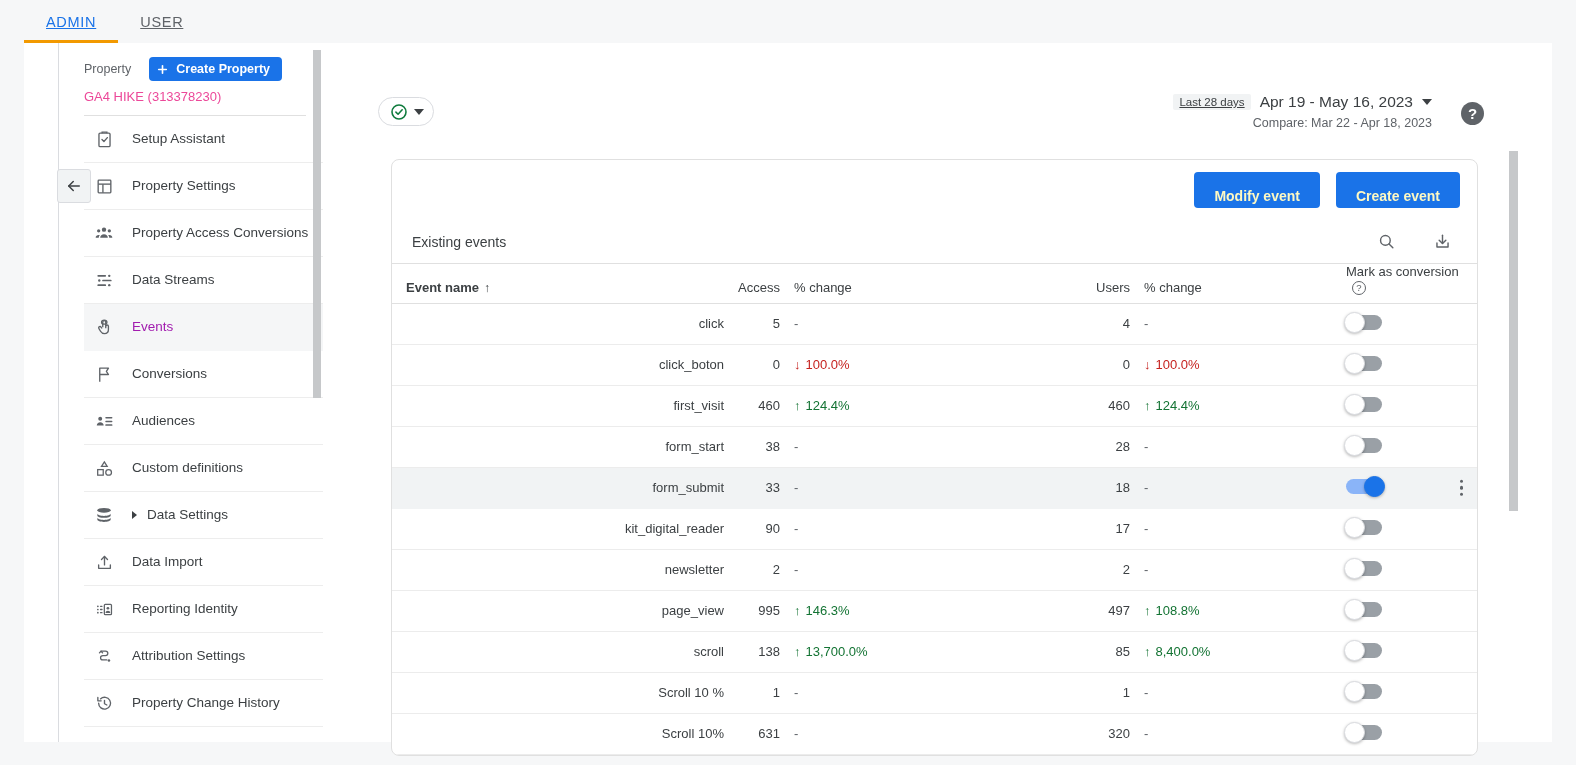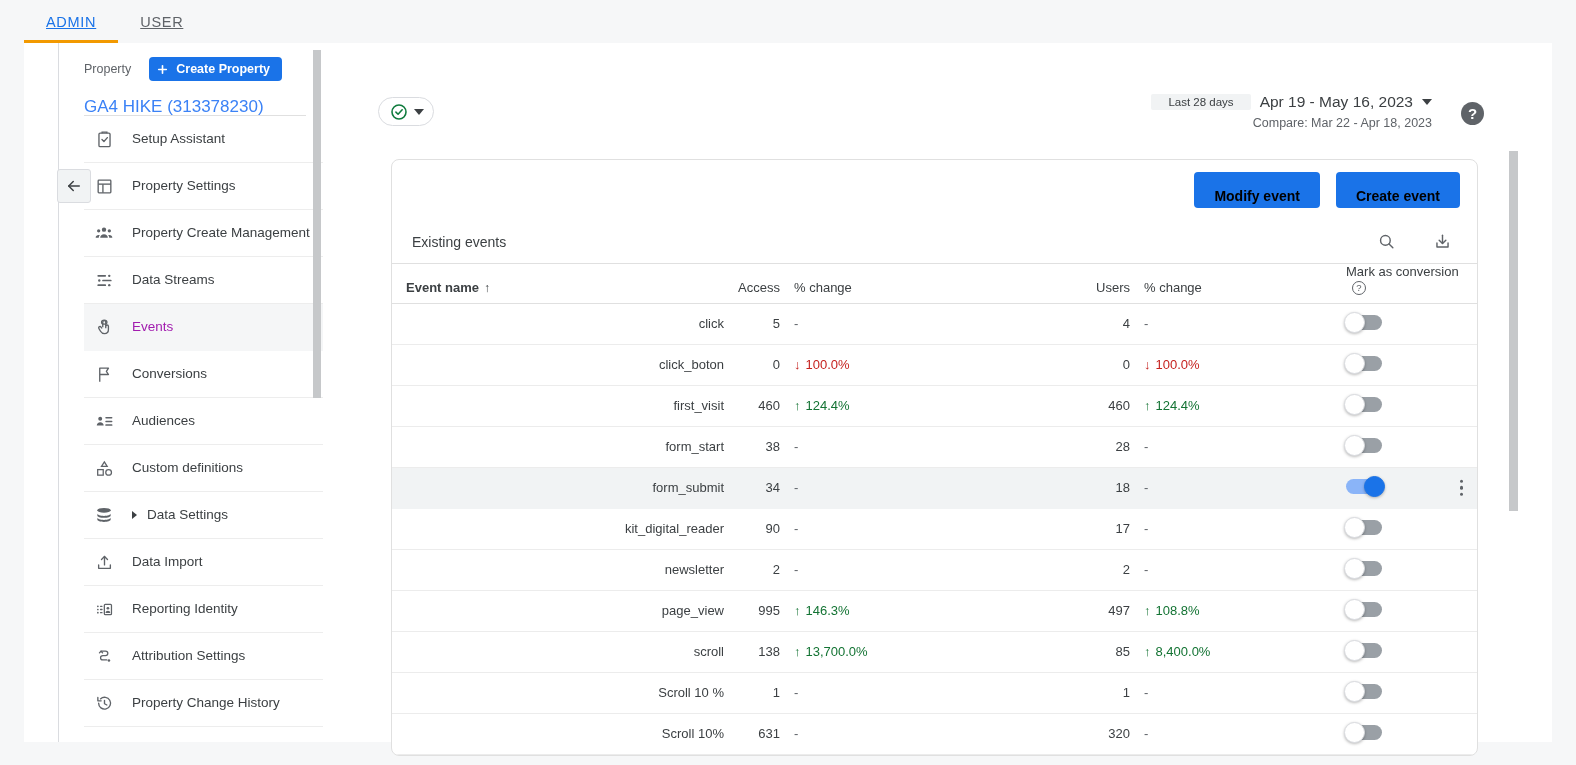--- a/index.html
+++ b/index.html
@@ -56,22 +56,22 @@
     display: flex; align-items: center; gap: 18px;
   }
   .prop-label { font-size: 12.5px; color: #5f6368; }
   .btn-create {
     background: #1a73e8; color: #fff; border-radius: 4px;
     height: 24px; padding: 0 12px 0 7px; display: inline-flex;
     align-items: center; gap: 7px; font-size: 12.5px; font-weight: bold;
     cursor: pointer; white-space: nowrap;
   }
   .prop-name {
-    position: absolute; left: 60px; top: 54px;
-    font-size: 17px; color: #3b82f6;
+    position: absolute; left: 60px; top: 46px;
+    font-size: 13px; color: #ec4899;
   }
   .prop-rule {
     position: absolute; left: 60px; top: 72px; width: 222px;
     height: 1px; background: #e0e0e0;
   }
   .navlist { position: absolute; left: 60px; top: 73px; width: 240px; }
   .navitem {
     position: relative; display: flex; align-items: center;
     min-height: 47px; padding: 8px 10px 8px 10px;
     border-bottom: 1px solid #ededed;
@@ -109,21 +109,21 @@
     border-right: 5px solid transparent; border-top: 6px solid #3c4043;
   }
 
   .daterange {
     position: absolute; right: 120px; top: 50px; text-align: right;
     cursor: pointer;
   }
   .dr-line1 { display: flex; align-items: center; gap: 9px; justify-content: flex-end; }
   .dr-badge {
     background: #f1f3f4; color: #3c4043; font-size: 11.5px;
-    padding: 2px 17px; border-radius: 2px;
+    padding: 2px 6px; border-radius: 2px; text-decoration: underline;
   }
   .dr-main { font-size: 15.5px; color: #3c4043; }
   .dr-compare { font-size: 12.5px; color: #5f6368; margin-top: 5px; }
   .help-circle {
     position: absolute; right: 68px; top: 59px;
     width: 23px; height: 23px; border-radius: 50%; background: #5f6368;
     color: #fff; font-size: 15px; font-weight: bold;
     display: flex; align-items: center; justify-content: center;
     cursor: pointer;
   }
@@ -132,21 +132,21 @@
   .card {
     position: absolute; left: 68px; top: 116px; width: 1087px;
     border: 1px solid #e0e0e0; border-radius: 8px; background: #fff;
     overflow: hidden;
   }
   .card-actions {
     height: 60px; display: flex; align-items: center;
     justify-content: flex-end; gap: 16px; padding: 0 17px;
   }
   .btn-blue {
-    background: #1a73e8; color: #000000; border: none; border-radius: 4px;
+    background: #1a73e8; color: #fef9c3; border: none; border-radius: 4px;
     height: 36px; padding: 16px 20px; font-size: 14px; font-weight: bold;
     font-family: "Liberation Sans", sans-serif; cursor: pointer;
   }
   .card-subhead {
     height: 44px; display: flex; align-items: center;
     padding: 0 20px; border-bottom: 1px solid #e0e0e0;
   }
   .card-title { font-size: 14px; color: #3c4043; flex: 1; }
   .icon-btn {
     width: 30px; height: 30px; display: flex; align-items: center;
@@ -281,21 +281,21 @@
         <span class="navicon">
           <svg width="20" height="20" viewBox="0 0 24 24" fill="#5f6368">
             <circle cx="12" cy="8" r="2.6"></circle>
               <circle cx="5.6" cy="9.4" r="2"></circle>
               <circle cx="18.4" cy="9.4" r="2"></circle>
             <path d="M7.4 17.6c0-2.6 2.1-4.2 4.6-4.2s4.6 1.6 4.6 4.2z"></path>
             <path d="M2 17.6c0-2.1 1.6-3.3 3.6-3.3.5 0 1 .07 1.4.2-.8.8-1.3 1.9-1.3 3.1z"></path>
             <path d="M22 17.6c0-2.1-1.6-3.3-3.6-3.3-.5 0-1 .07-1.4.2.8.8 1.3 1.9 1.3 3.1z"></path>
           </svg>
         </span>
-        <span class="navlabel">Property Create Management</span>
+        <span class="navlabel">Property Access Conversions</span>
       </div>
 
       <div class="navitem">
         <span class="navicon">
           <svg width="19" height="19" viewBox="0 0 24 24" fill="#5f6368">
             <rect x="3" y="5" width="11" height="2.2" rx="1.1"></rect>
               <circle cx="18" cy="6.1" r="1.5"></circle>
             <rect x="9" y="10.9" width="12" height="2.2" rx="1.1"></rect>
               <circle cx="5.4" cy="12" r="1.5"></circle>
             <rect x="3" y="16.8" width="11" height="2.2" rx="1.1"></rect>
@@ -514,21 +514,21 @@
             <tr>
               <td class="c-name">form_start</td>
               <td class="c-num">38</td>
               <td class="c-pct"><span class="dash">-</span></td>
               <td class="c-num">28</td>
               <td class="c-pct"><span class="dash">-</span></td>
               <td class="c-conv" style="position:relative"><span class="toggle"><span class="knob"></span></span></td>
             </tr>
             <tr class="hovered">
               <td class="c-name">form_submit</td>
-              <td class="c-num">34</td>
+              <td class="c-num">33</td>
               <td class="c-pct"><span class="dash">-</span></td>
               <td class="c-num">18</td>
               <td class="c-pct"><span class="dash">-</span></td>
               <td class="c-conv" style="position:relative"><span class="toggle on"><span class="knob"></span></span><span class="kebab">
                   <i></i>
                   <i></i>
                   <i></i>
                 </span></td>
             </tr>
             <tr>

